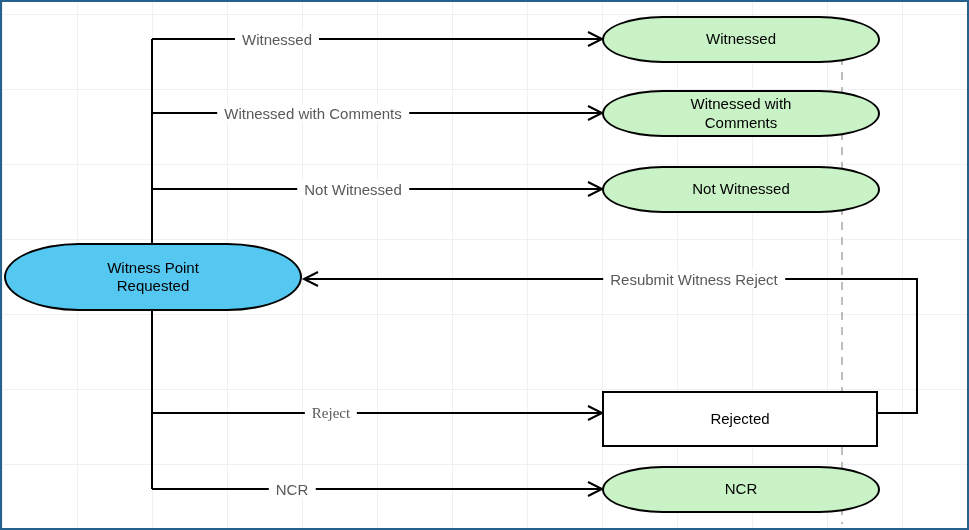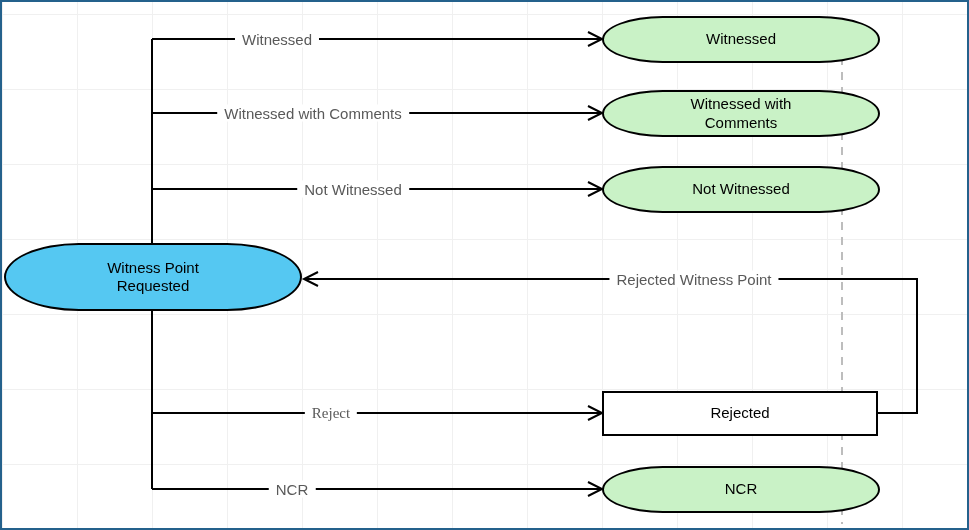--- a/index.html
+++ b/index.html
@@ -43,21 +43,21 @@
     left: 2px; top: 241px; width: 298px; height: 68px;
     background: var(--start_fill, #55c8f2);
     border-radius: 75px / 34px;
   }
   .node.outcome {
     left: 600px; width: 278px; height: 47px;
     background: var(--outcome_fill, #c9f2c6);
     border-radius: 62px / 24px;
   }
   .node.rect {
-    left: 600px; width: 276px; height: 45px;
+    left: 600px; width: 276px; height: 56px;
     background: #ffffff;
     border-radius: 0;
   }
   .node .txt { display: inline-block; }
   .node .txt.narrow-start { max-width: 130px; }
   .node .txt.narrow-wwc { max-width: 160px; }
   .edge-label {
     position: absolute;
     transform: translate(-50%, -50%);
     background: #ffffff;
@@ -114,17 +114,17 @@
     <span class="txt">Rejected</span>
   </div>
 
   <div class="node outcome" style="top:464px;">
     <span class="txt">NCR</span>
   </div>
 
   <span class="edge-label" style="left:275px; top:37px;">Witnessed</span>
   <span class="edge-label" style="left:311px; top:111px;">Witnessed with Comments</span>
   <span class="edge-label" style="left:351px; top:187px;">Not Witnessed</span>
-  <span class="edge-label" style="left:692px; top:277px;">Rejected Witness Point</span>
+  <span class="edge-label" style="left:692px; top:277px;">Resubmit Witness Reject</span>
   <span class="edge-label" style="left:329px; top:411px;font-family:Liberation Serif, serif;">Reject</span>
   <span class="edge-label" style="left:290px; top:487px;">NCR</span>
 
 </div>
 
 </body></html>

